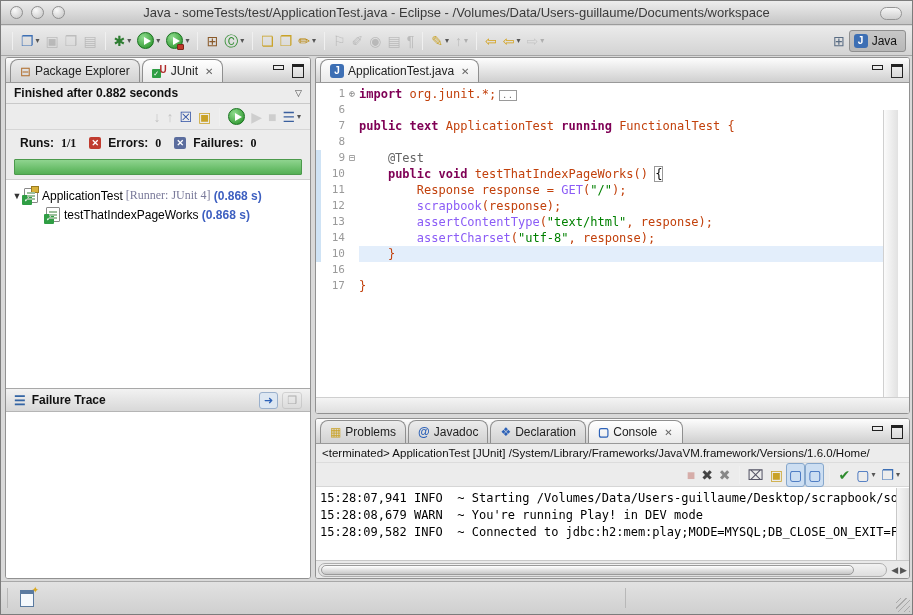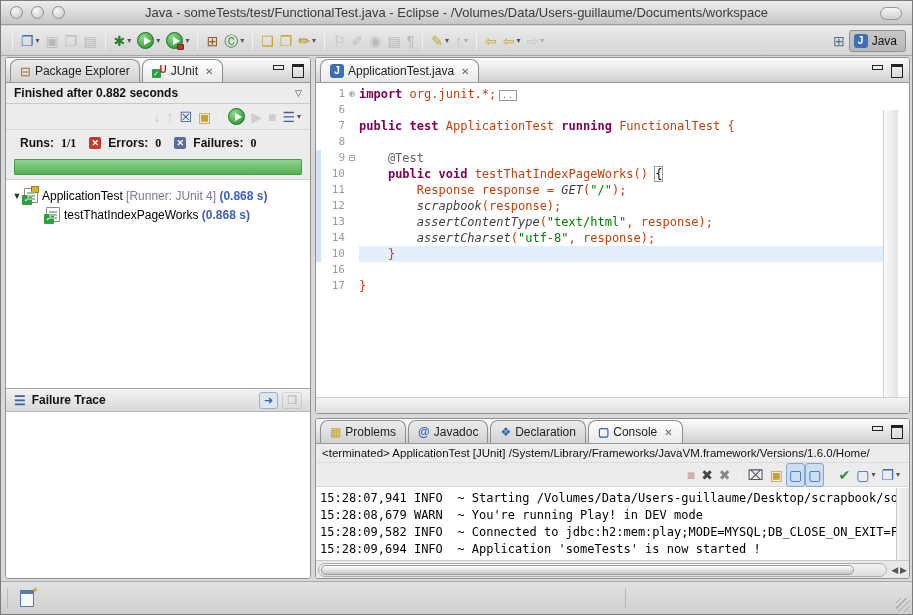--- a/index.html
+++ b/index.html
@@ -103,21 +103,21 @@
   .ticon { position:relative; width:14px; height:15px; margin-right:4px;
     background:#fff; border:1px solid #8a8a8a; border-radius:1px; }
   .ticon .tcheck { position:absolute; left:-3px; bottom:-3px; width:10px; height:10px;
     background:#2f9e44; color:#fff; font-size:8px; line-height:10px; text-align:center;
     border-radius:1px; }
   .ticon.suite::before { content:""; position:absolute; right:-2px; top:-3px;
     width:6px; height:5px; background:#d9b23a; border:1px solid #9a7c1f; }
   .ticon::after { content:""; position:absolute; left:2px; top:3px; right:2px;
     height:1.5px; background:#9dbf9d; box-shadow:0 3px 0 #9dbf9d, 0 6px 0 #9dbf9d; }
   .tname { color:#000; }
-  .tdetail { color:var(--runner_gray,#7a7a9a); }
+  .tdetail { color:var(--runner_gray,#7a7a9a);font-family:Liberation Serif, serif; }
   .ttime { color:var(--time_blue,#3d5fc0);font-weight:bold; }
   .ftrace-hdr { position:absolute; bottom:166px; left:0; right:0; height:24px;
     background:linear-gradient(#f2f2f2,#d8d8d8); border-top:1px solid #a8a8a8;
     border-bottom:1px solid #b5b5b5; display:flex; align-items:center; padding:0 8px;
     font-size:12px; font-weight:bold; color:#111; gap:6px; }
   .ft-icon { color:#3465a4; font-size:13px; font-weight:bold; }
   .ft-btns { margin-left:auto; display:flex; gap:4px; align-items:center; }
   .ft-btn { border:1px solid #9ab0cc; background:#dde7f2; border-radius:3px;
     font-size:11px; color:#2d62b8; padding:1px 4px; }
   .ft-btn.dis { opacity:.4; border-color:#aaa; background:none; color:#555; }
@@ -133,21 +133,21 @@
   .eline { display:flex; height:16px; }
   .rng { width:5px; }
   .rng.on { background:#cfe3f5; }
   .lnum { width:24px; text-align:right; color:#9a9a9a; font-size:11px; }
   .lfold { width:14px; text-align:center; color:#8a8a8a; font-size:10px; }
   .lcode { white-space:pre; flex:1; }
   .eline.cur .lcode { background:#e3eefb; }
   .seg-kw { color:var(--keyword,#7f0055); font-weight:bold; }
   .seg-str { color:var(--string,#008000); }
   .seg-ann { color:var(--annotation,#646464); }
-  .seg-it { font-style:italic; color:#404040;text-align:center; }
+  .seg-it { color:#8b5cf6;text-align:center; }
   .seg-pl { color:#c2410c; }
   .seg-brace { outline:1px solid #999; }
   .seg-fbox { border:1px solid #9a9a9a; font-size:8px; color:#666; padding:0 2px;
     margin-left:3px; letter-spacing:1px; }
   .vscroll { position:absolute; top:26px; bottom:16px; right:12px; width:14px;
     background:linear-gradient(90deg,#fbfbfb,#e3e3e3); border-left:1px solid #d0d0d0; }
   .overview { position:absolute; top:26px; bottom:16px; right:0; width:12px;
     background:#fdfdfd; border-left:1px solid #e2e2e2; }
   .hscroll { position:absolute; bottom:0; left:0; right:0; height:16px;
     background:linear-gradient(#f4f4f4,#dfdfdf); border-top:1px solid #cfcfcf; }
@@ -193,21 +193,21 @@
 <body>
 
 <div class="win">
 
   <div class="titlebar">
     <div class="tl-circles">
       <span class="circ"></span>
       <span class="circ"></span>
       <span class="circ"></span>
     </div>
-    <span class="wtitle">Java - someTests/test/FunctionalTest.java - Eclipse - /Volumes/Data/Users-guillaume/Documents/workspace</span>
+    <span class="wtitle">Java - someTests/test/ApplicationTest.java - Eclipse - /Volumes/Data/Users-guillaume/Documents/workspace</span>
     <span class="tb-pill"></span>
   </div>
 
   <div class="toolbar">
     <span id="main-toolbar-items" style="display:flex;align-items:center;">
         <span class="tsep"></span>
         <button class="tbtn">
           <span class="tglyph" style="color: rgb(61, 111, 180);">❐</span>
           <span class="tdd">▾</span>
         </button>
@@ -423,21 +423,21 @@
           <div class="eline">
             <span class="rng"></span>
             <span class="lnum">6</span>
             <span class="lfold"></span>
             <span class="lcode"></span>
           </div>
           <div class="eline">
             <span class="rng"></span>
             <span class="lnum">7</span>
             <span class="lfold"></span>
-            <span class="lcode"><span class="seg-kw">public</span><span class="seg-pl"> </span><span class="seg-kw">test</span><span class="seg-pl"> ApplicationTest </span><span class="seg-kw">running</span><span class="seg-pl"> FunctionalTest {</span></span>
+            <span class="lcode"><span class="seg-kw">public</span><span class="seg-pl"> </span><span class="seg-kw">text</span><span class="seg-pl"> ApplicationTest </span><span class="seg-kw">running</span><span class="seg-pl"> FunctionalTest {</span></span>
           </div>
           <div class="eline">
             <span class="rng"></span>
             <span class="lnum">8</span>
             <span class="lfold"></span>
             <span class="lcode"></span>
           </div>
           <div class="eline">
             <span class="rng on"></span>
             <span class="lnum">9</span>
@@ -557,21 +557,20 @@
         </button>
         <button class="tbtn">
           <span class="tglyph" style="color: rgb(61, 111, 180);">❐</span>
           <span class="tdd">▾</span>
         </button>
       </div>
     <div id="console-lines">
         <div class="cline">15:28:07,941 INFO  ~ Starting /Volumes/Data/Users-guillaume/Desktop/scrapbook/some</div>
         <div class="cline">15:28:08,679 WARN  ~ You're running Play! in DEV mode</div>
         <div class="cline">15:28:09,582 INFO  ~ Connected to jdbc:h2:mem:play;MODE=MYSQL;DB_CLOSE_ON_EXIT=FAL</div>
-        <div class="cline">15:28:09,694 INFO  ~ Application 'someTests' is now started !</div>
       </div>
     <div class="con-vscroll"></div>
     <div class="con-hbar">
       <span class="aqua-track">
           <span class="aqua-thumb"></span>
         </span>
       <span class="sc-arrows">
         <span>◀</span>
         <span>▶</span>
       </span>

